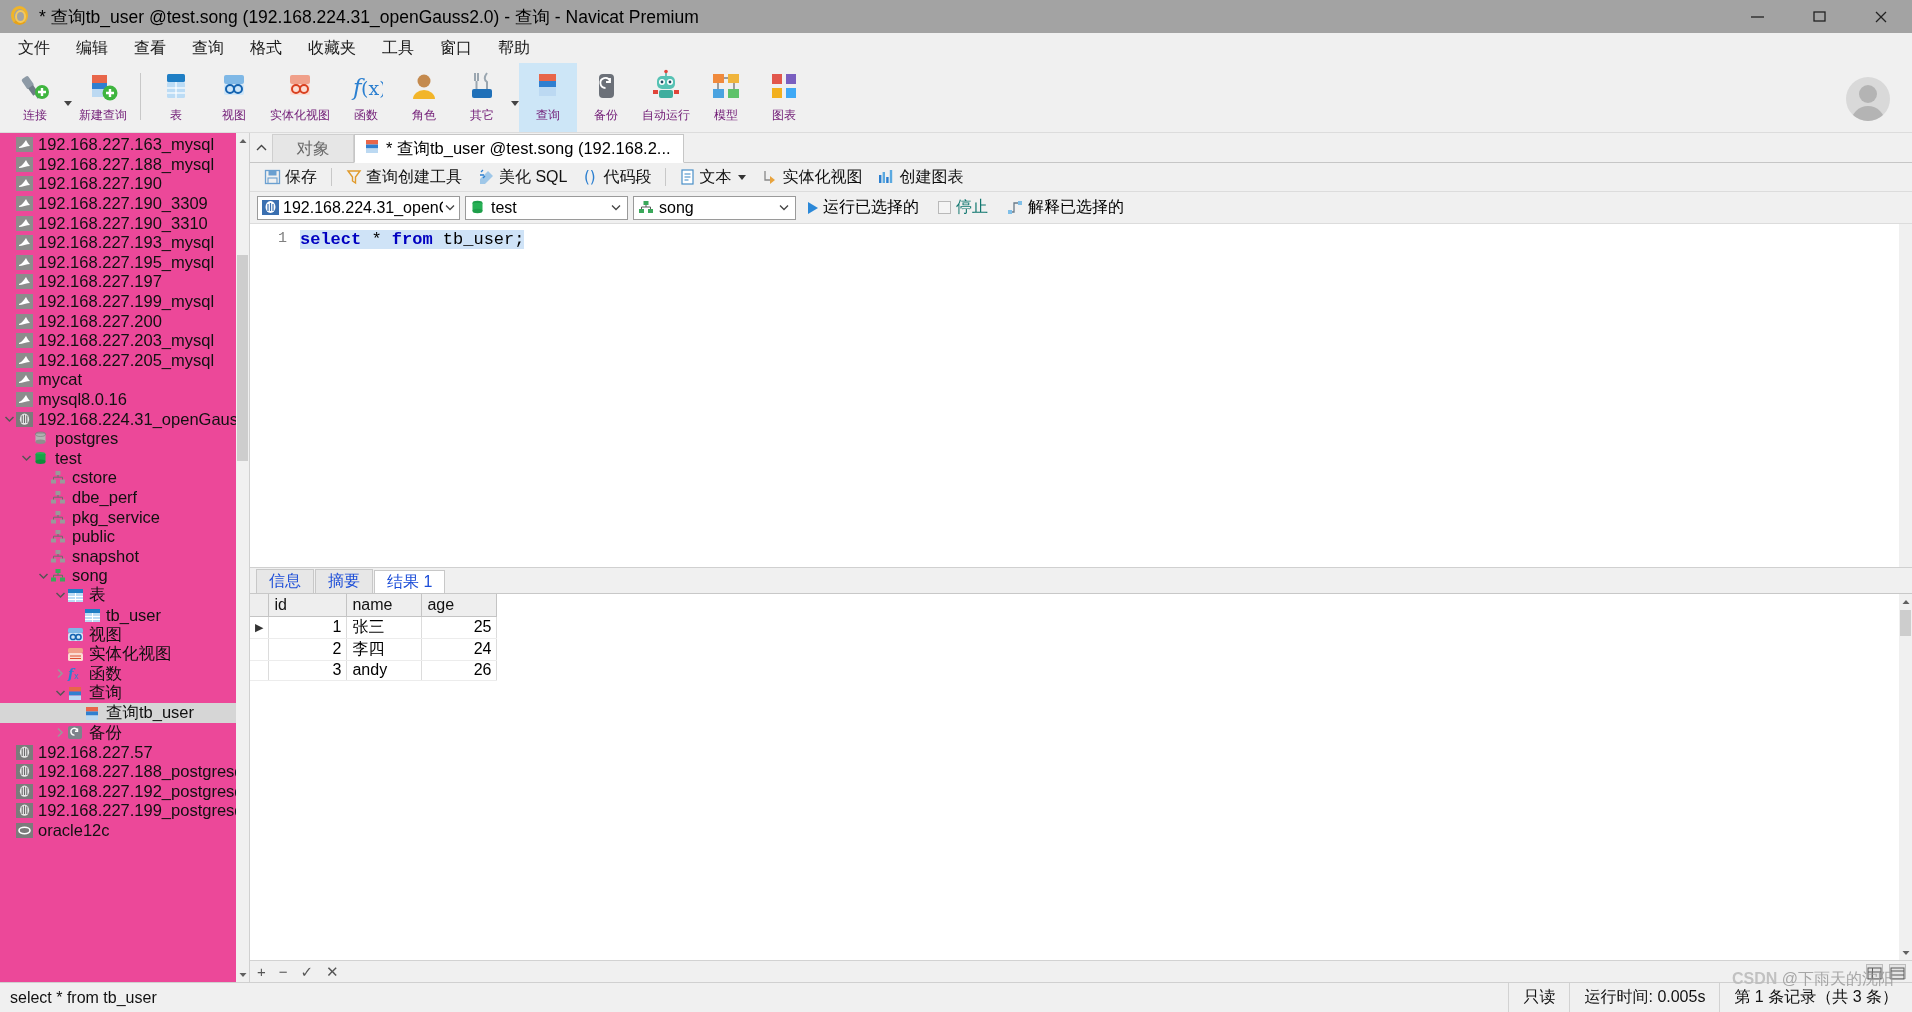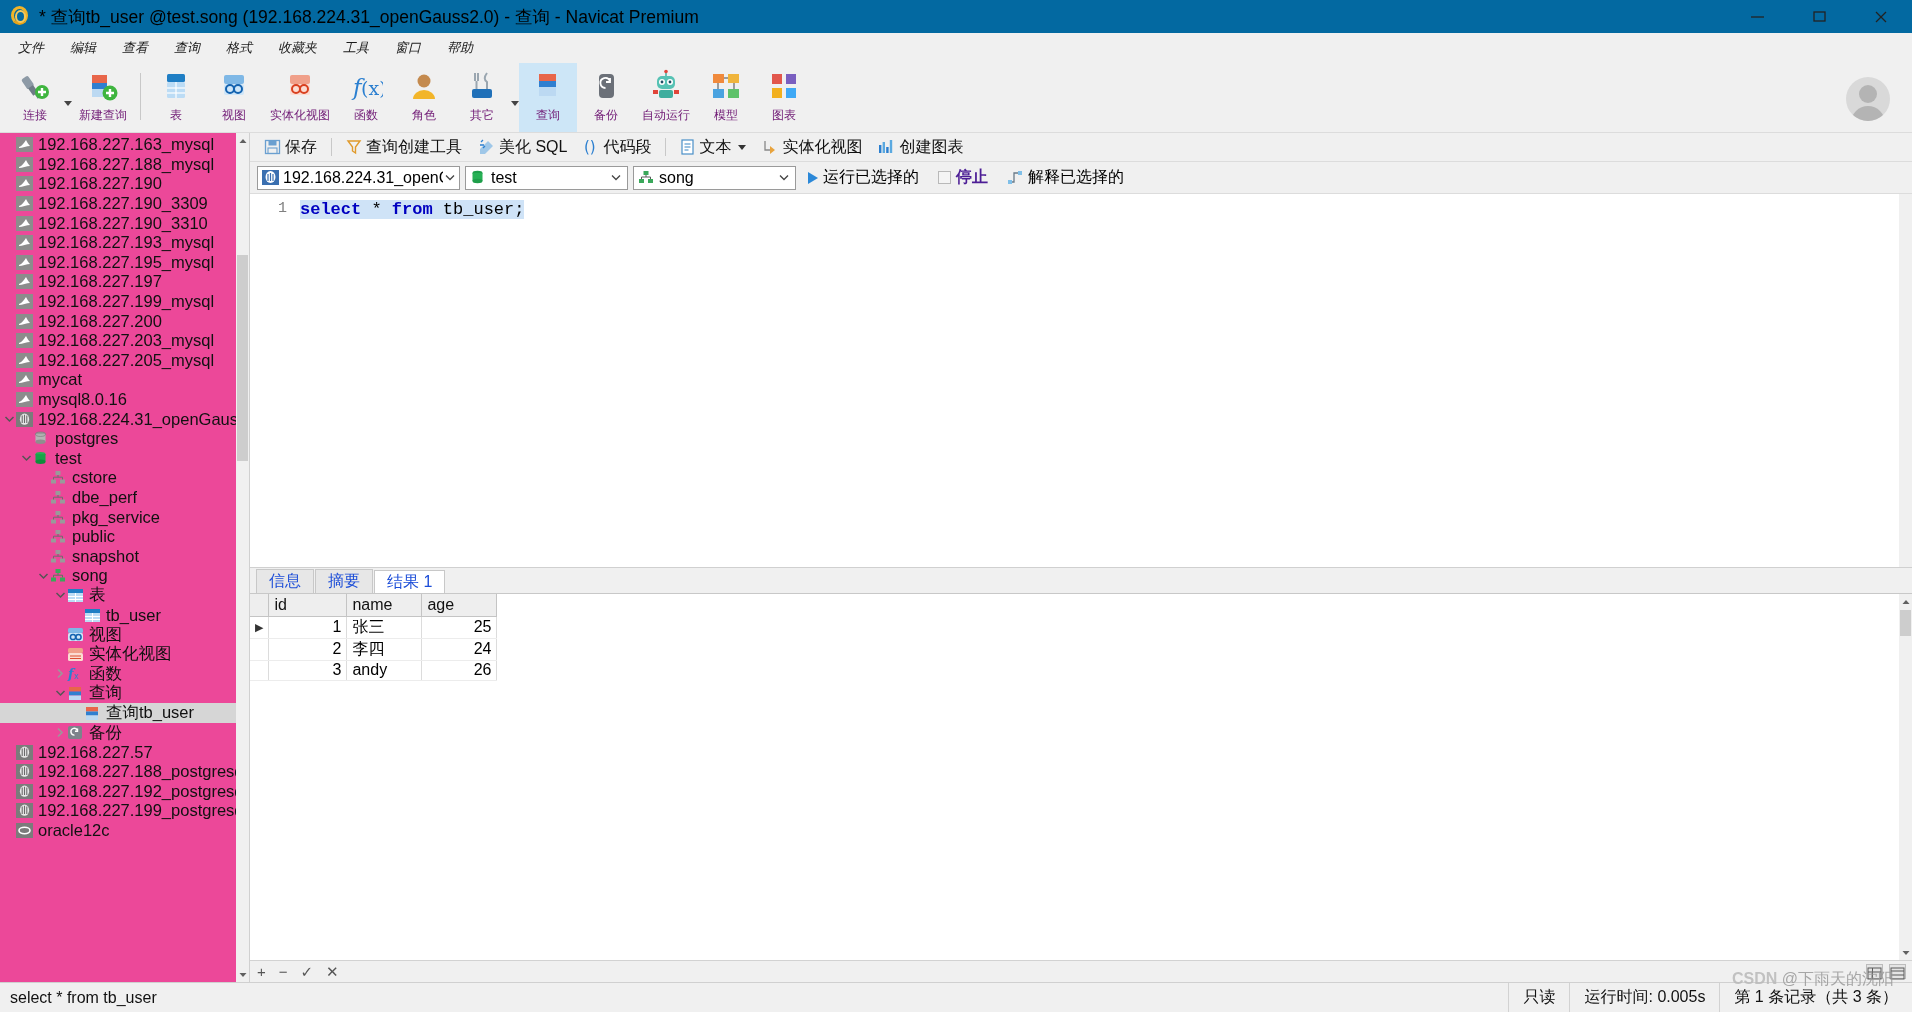--- a/index.html
+++ b/index.html
@@ -6,32 +6,32 @@
   html, body { margin:0; padding:0; }
   body {
     width:1912px; height:1012px; overflow:hidden;
     font-family:"Liberation Sans","DejaVu Sans",sans-serif;
     font-size:17px; color:#000; background:#ffffff;
     -webkit-font-smoothing:antialiased;
   }
   .app { width:1912px; height:1012px; display:flex; flex-direction:column; background:#f0f0f0; }
 
   
-  .titlebar { height:33px; background:#0369a1; display:flex; align-items:center; position:relative; flex:0 0 33px; }
+  .titlebar { height:33px; background:#a3a3a3; display:flex; align-items:center; position:relative; flex:0 0 33px; }
   .tb-icon { width:26px; height:26px; margin-left:7px; position:relative; }
   .tb-icon .ring { position:absolute; left:4px; top:2px; width:17px; height:19px; border:3px solid #f0b429; border-radius:50%; border-bottom-color:#e8a317; }
   .tb-icon .ring2 { position:absolute; left:8px; top:6px; width:11px; height:13px; border:2px solid #f5c95c; border-radius:50%; }
   .tb-title { margin-left:6px; font-size:17.5px; color:#000; white-space:nowrap; letter-spacing:0px; }
   .winbtns { margin-left:auto; display:flex; height:33px; }
   .winbtn { width:62px; height:33px; display:flex; align-items:center; justify-content:center; }
   .winbtn svg { display:block; }
 
   
   .menubar { height:30px; background:#f0f0f0; display:flex; align-items:center; padding-left:5px; flex:0 0 30px; }
-  .menu-item { padding:20px 13px; font-size:13px; color:#1a1a1a; white-space:nowrap;font-style:italic; }
+  .menu-item { padding:20px 13px; font-size:16px; color:#1a1a1a; white-space:nowrap; }
 
   
   .toolbar { height:70px; background:#f0f0f0; display:flex; align-items:stretch; padding-left:6px; position:relative; flex:0 0 70px; border-bottom:1px solid #dcdcdc; }
   .tool { width:auto; min-width:58px; padding:3px 7px 0 7px; display:flex; flex-direction:column; align-items:center; justify-content:flex-start; position:relative; }
   .tool.sel { background:#cde6f7; }
   .tool .ic { height:40px; display:flex; align-items:center; justify-content:center; }
   .tool .lbl { font-size:12px; color:#701a75; margin-top:1px; white-space:nowrap; }
   .tool-sep { width:1px; background:#c8c8c8; margin:10px 6px 12px 6px; }
   .caret-down { width:0; height:0; border-left:4px solid transparent; border-right:4px solid transparent; border-top:5px solid #444; align-self:flex-end; margin:0 0 26px 0; }
   .avatar { position:absolute; right:22px; top:14px; width:44px; height:44px; border-radius:50%; background:#d9d9d9; overflow:hidden; }
@@ -68,21 +68,21 @@
   .qt-btn { display:flex; align-items:center; gap:4px; padding:2px 8px; font-size:16px; color:#111; white-space:nowrap; }
   .qt-sep { width:1px; height:18px; background:#c8c8c8; margin:0 6px; }
   .mini-caret { width:0;height:0;border-left:4px solid transparent;border-right:4px solid transparent;border-top:5px solid #333; margin-left:3px; }
 
   .selrow { height:32px; flex:0 0 32px; background:#f0f0f0; display:flex; align-items:center; padding-left:7px; gap:5px; border-bottom:1px solid #dcdcdc; }
   .combo { height:24px; background:#fff; border:1px solid #9a9a9a; display:flex; align-items:center; padding:0 2px 0 4px; font-size:16px; color:#000; position:relative; }
   .combo .cmb-ic { width:17px; height:15px; margin-right:4px; flex:0 0 17px; position:relative; }
   .combo .cmb-txt { flex:1 1 auto; overflow:hidden; white-space:nowrap; }
   .combo .cmb-arrow { width:18px; display:flex; align-items:center; justify-content:center; }
   .run-btn { display:flex; align-items:center; gap:5px; padding:2px 7px; font-size:16px; color:#000; white-space:nowrap; }
-  .run-btn.disabled { color:#4c1d95;font-weight:bold; }
+  .run-btn.disabled { color:#0f766e; }
   .tri { width:0;height:0;border-top:6px solid transparent;border-bottom:6px solid transparent;border-left:10px solid #2b88d8; }
   .stopbox { width:13px;height:13px;border:1px solid #b9b9b9;background:#f4f4f4; }
 
   
   .editor { flex:1 1 auto; display:flex; min-height:0; background:#fff; position:relative; border-bottom:1px solid #d0d0d0; }
   .gutter { width:44px; flex:0 0 44px; background:#fff; text-align:right; padding:6px 7px 0 0; font-family:"Liberation Mono","DejaVu Sans Mono",monospace; font-size:15px; color:#808080; }
   .code { flex:1 1 auto; padding:6px 0 0 6px; font-family:"Liberation Mono","DejaVu Sans Mono",monospace; font-size:17px; white-space:pre; }
   .sqlsel { background:#cfe3f7; }
   .kw { color:#0000c0; font-weight:bold; }
   .op { color:#000; }
@@ -734,20 +734,40 @@
         <div class="sb-arrow" style="position:absolute;bottom:0;">
           <svg width="8" height="6" viewBox="0 0 8 6">
               <path d="M4 5 L0.5 1 L7.5 1 Z" fill="#606060"></path>
             </svg>
         </div>
       </div>
     </div>
 
     <div class="right">
 
+      <div class="tabstrip">
+        <div class="collapse-btn">
+          <svg width="11" height="8" viewBox="0 0 11 8">
+              <path d="M1 6 L5.5 1.5 L10 6" fill="none" stroke="#444" stroke-width="1.4"></path>
+            </svg>
+        </div>
+        <div class="obj-tab">
+          <span>对象</span>
+        </div>
+        <div class="doc-tab">
+          <span>
+            <svg width="17" height="15" viewBox="0 0 17 15">
+                <rect x="2" y="1" width="12" height="4.5" fill="#e8664a"></rect>
+                <rect x="2" y="5.5" width="12" height="4" fill="#2f7fd0"></rect>
+                <rect x="2" y="9.5" width="12" height="4.5" fill="#bcd9f2"></rect>
+              </svg>
+          </span>
+          <span>* 查询tb_user @test.song (192.168.2...</span>
+        </div>
+      </div>
 
       <div class="qtoolbar">
         <div class="qt-btn">
           <svg width="17" height="16" viewBox="0 0 17 16">
               <rect x="1.5" y="1.5" width="14" height="13" fill="none" stroke="#6a9fd0" stroke-width="1.3"></rect>
               <rect x="4.5" y="1.5" width="8" height="5" fill="#6a9fd0"></rect>
               <rect x="4" y="9" width="9" height="5.5" fill="none" stroke="#6a9fd0" stroke-width="1.1"></rect>
             </svg>
           <span>保存</span>
         </div>

